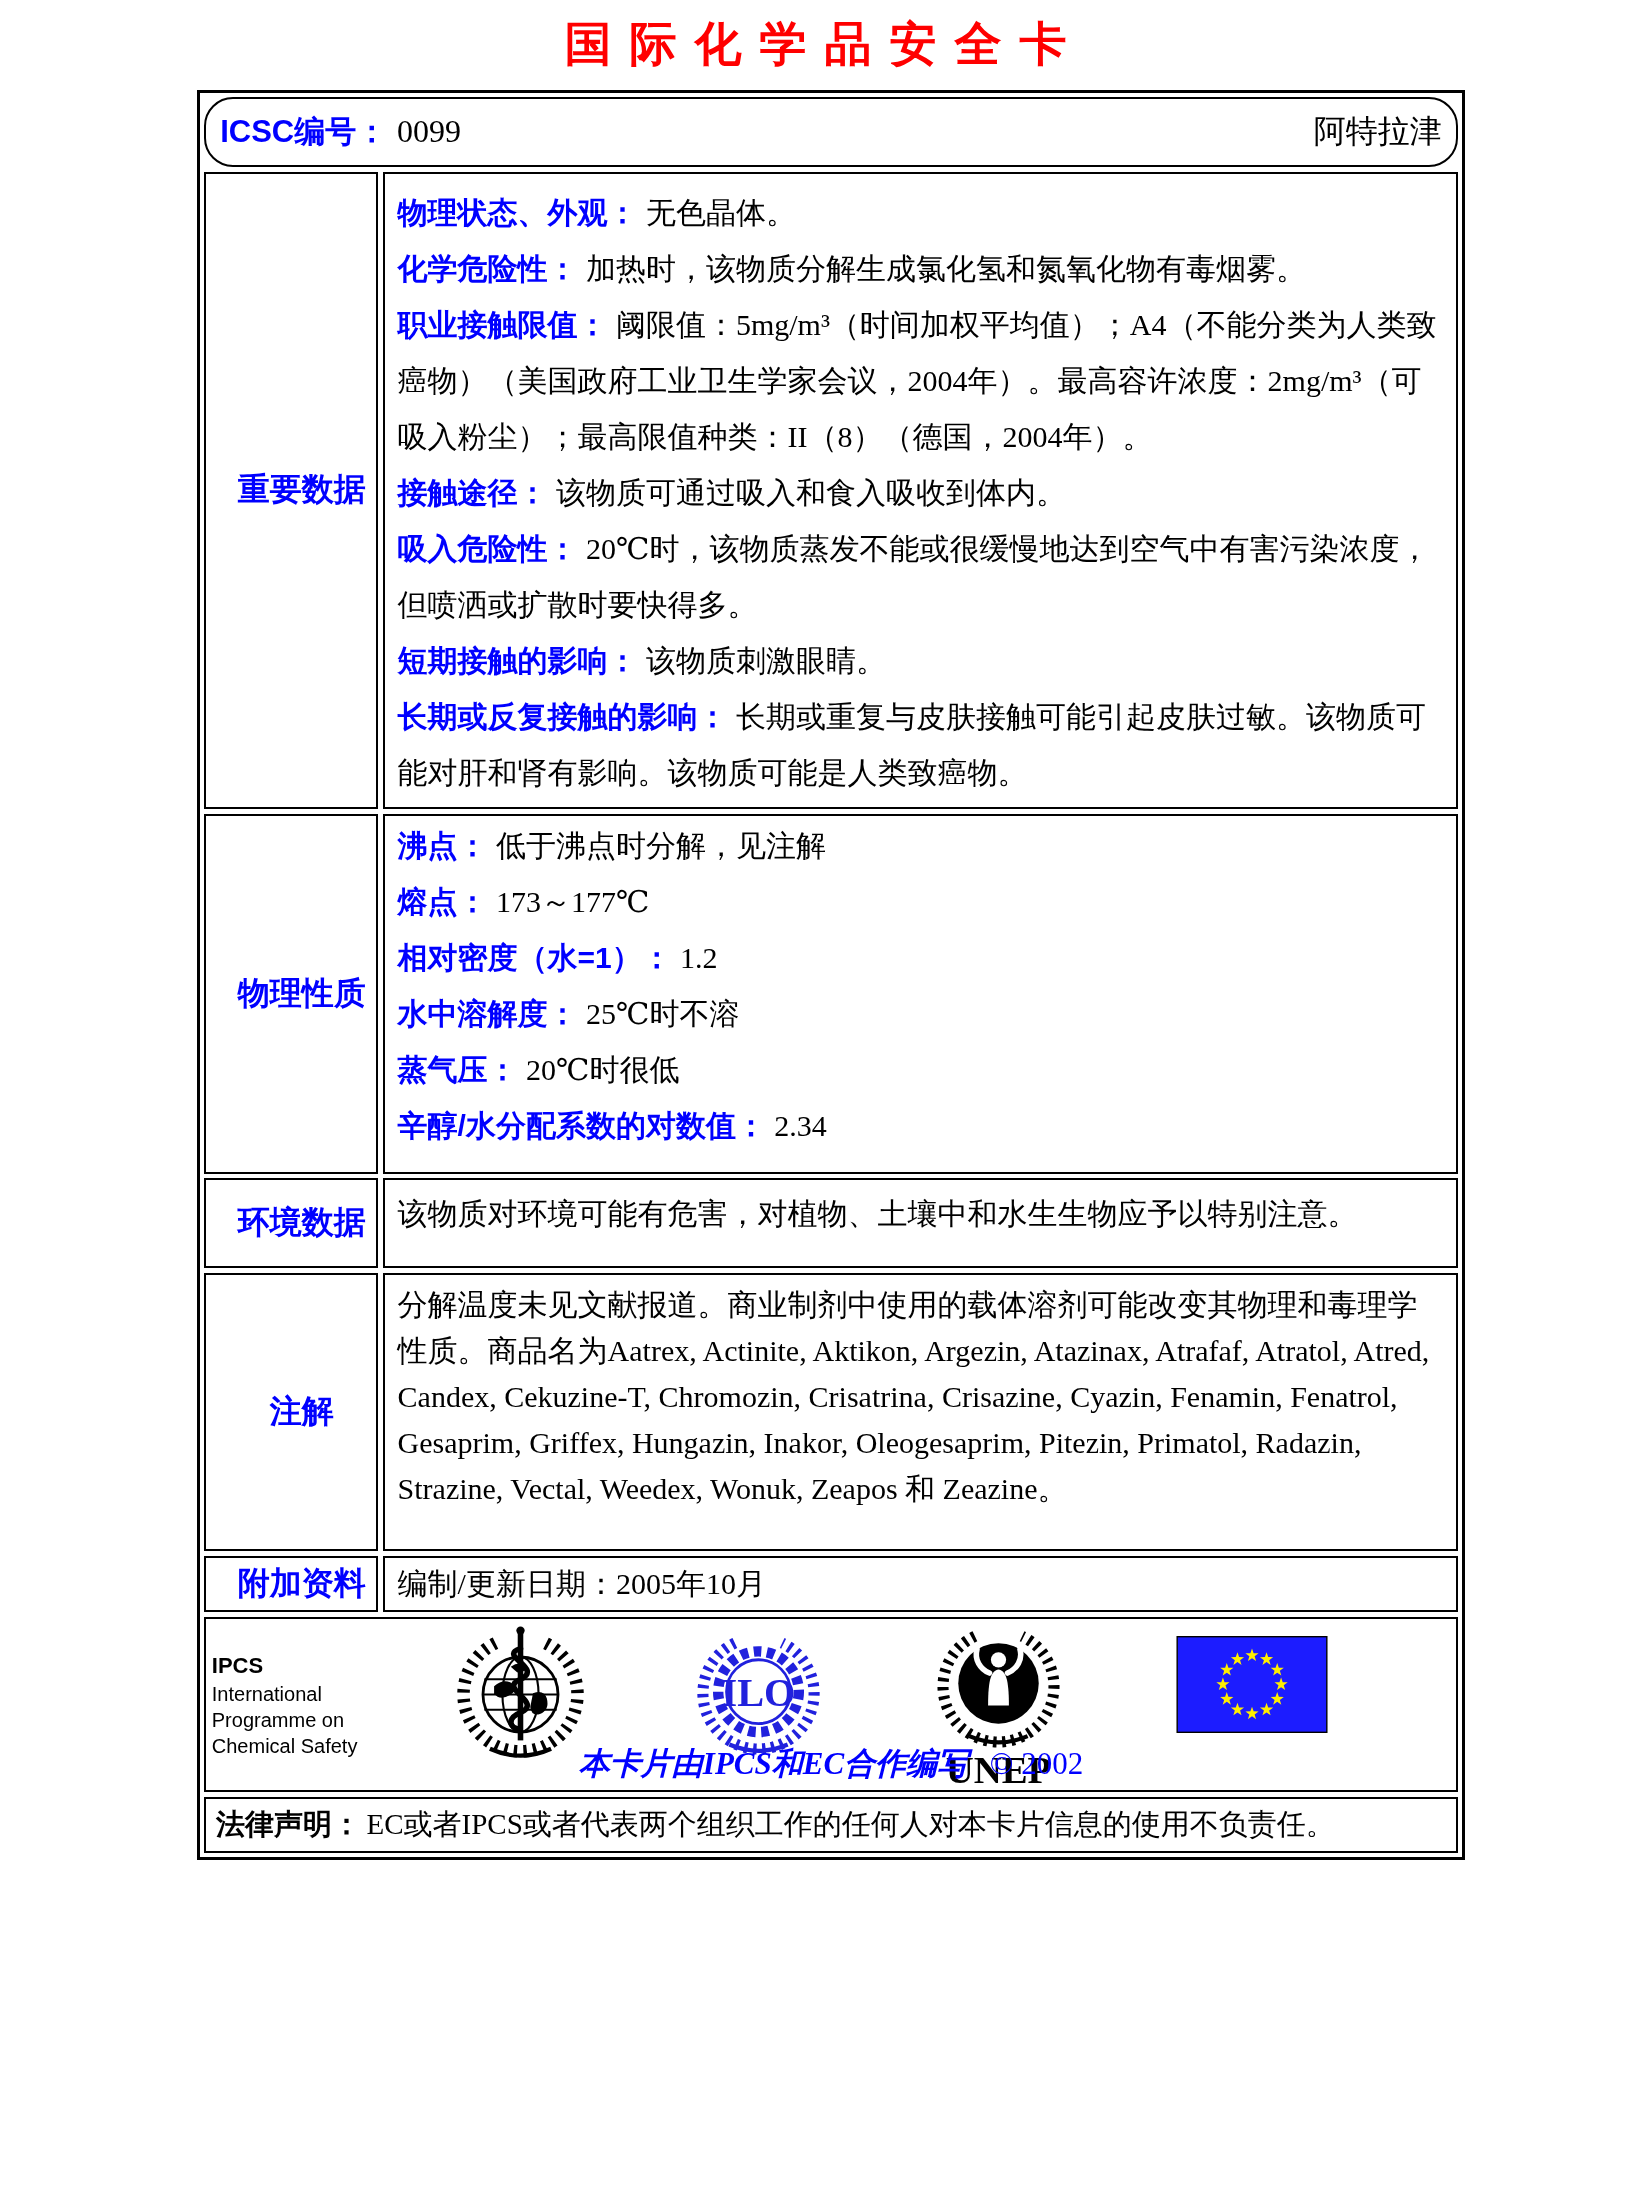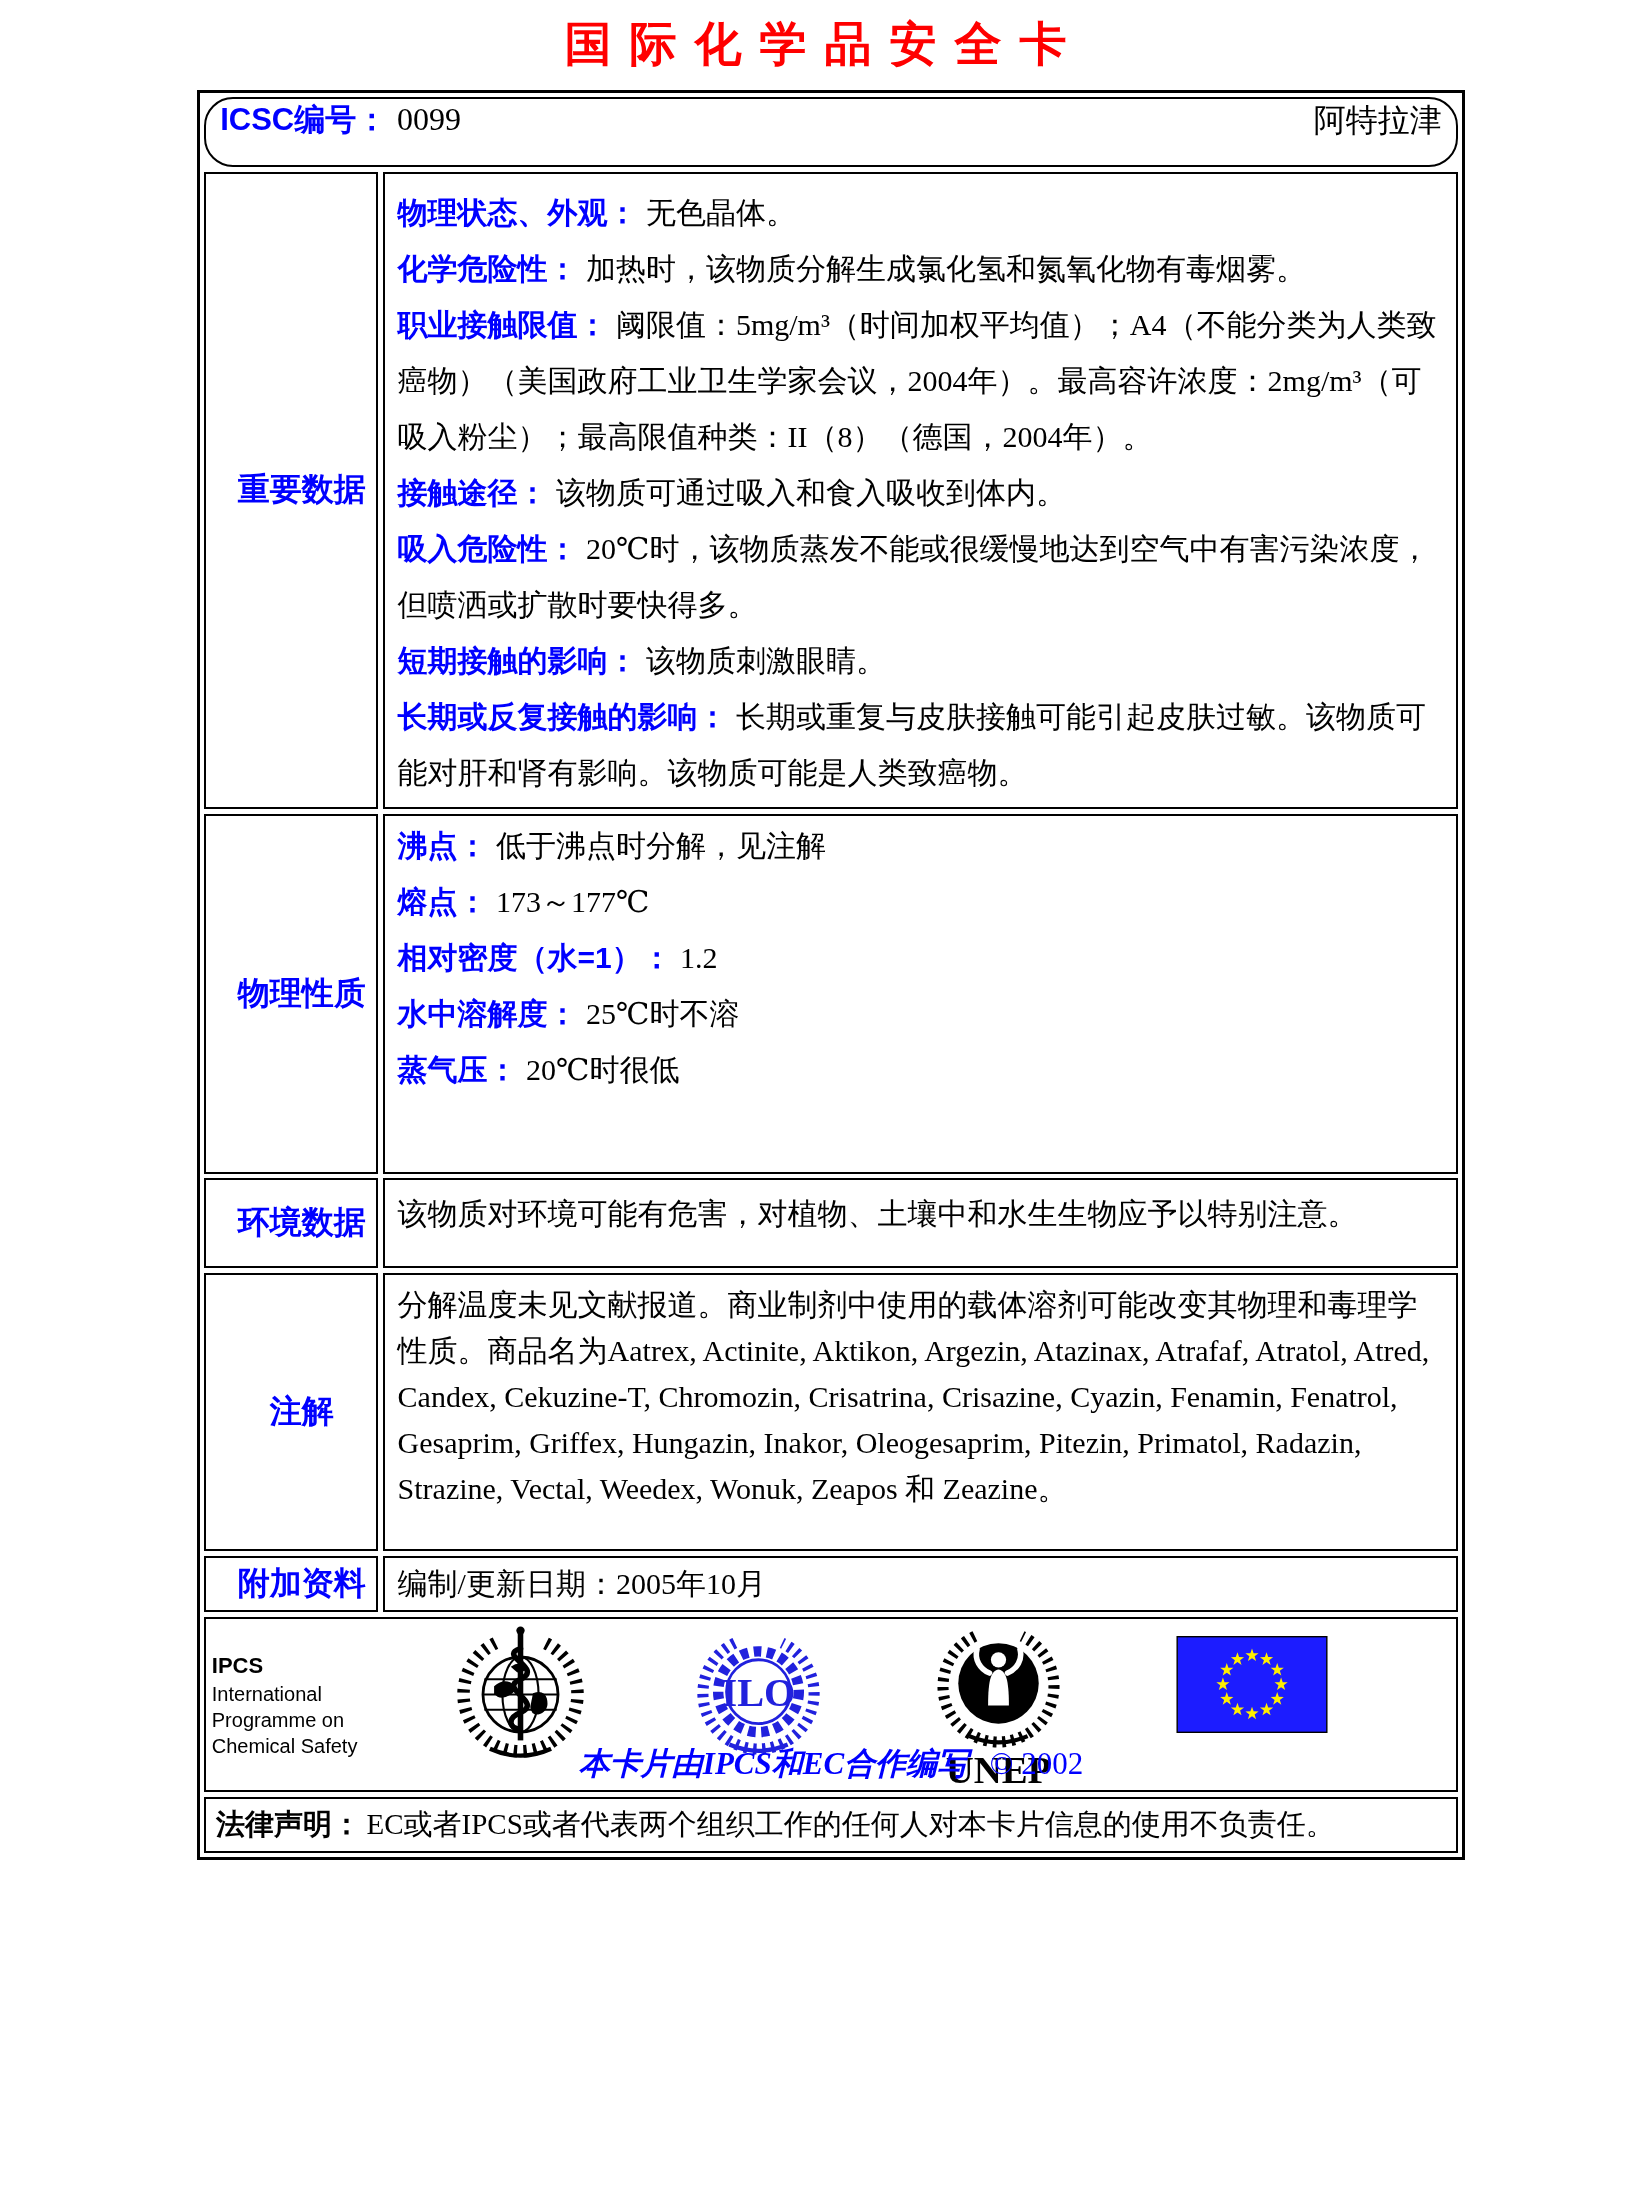--- a/index.html
+++ b/index.html
@@ -15,21 +15,21 @@
         border:3.5px solid #000;padding:4.2px;display:flex;flex-direction:column;gap:4.9px;}
   .row{display:flex;gap:4.9px;}
   .cell{border:2.1px solid #000;background:#fff;box-sizing:border-box;}
   .label-cell{flex:0 0 174px;display:flex;align-items:center;justify-content:center;
       color:#0000ff;font-weight:bold;font-size:32px;
       font-family:"Liberation Sans","DejaVu Sans",sans-serif;text-align:center;padding-left:21px;}
   .content-cell{flex:1;padding:5.6px 12.5px;font-size:30px;}
 
   
   .head-cell{flex:1;min-height:70px;display:flex;justify-content:space-between;
-      padding:0 14px;font-size:32px;border-radius:29px;}
+      align-items:center;padding:0 14px;font-size:32px;border-radius:29px;}
   .blue-label{color:#0000ff;font-weight:bold;font-size:31px;
       font-family:"Liberation Sans","DejaVu Sans",sans-serif;}
   .head-left .num{margin-left:9.7px;}
 
   .sec-item{line-height:56px;}
   .blabel{color:#0000ff;font-weight:bold;margin-right:8.3px;
       font-family:"Liberation Sans","DejaVu Sans",sans-serif;}
 
   .important-cell{min-height:636px;padding-top:11px;}
   .physical-cell{min-height:360px;padding-top:2px;}
@@ -86,20 +86,21 @@
     </div>
 
     <div class="row">
       <div class="cell label-cell">物理性质</div>
       <div class="cell content-cell physical-cell">
         <div class="sec-item"><span class="blabel">沸点：</span><span>低于沸点时分解，见注解</span></div>
         <div class="sec-item"><span class="blabel">熔点：</span><span>173～177℃</span></div>
         <div class="sec-item"><span class="blabel">相对密度（水=1）：</span><span>1.2</span></div>
         <div class="sec-item"><span class="blabel">水中溶解度：</span><span>25℃时不溶</span></div>
         <div class="sec-item"><span class="blabel">蒸气压：</span><span>20℃时很低</span></div>
+        <div class="sec-item"><span class="blabel">辛醇/水分配系数的对数值：</span><span>2.34</span></div>
       </div>
     </div>
 
     <div class="row">
       <div class="cell label-cell">环境数据</div>
       <div class="cell content-cell env-cell">该物质对环境可能有危害，对植物、土壤中和水生生物应予以特别注意。</div>
     </div>
 
     <div class="row">
       <div class="cell label-cell">注解</div>

